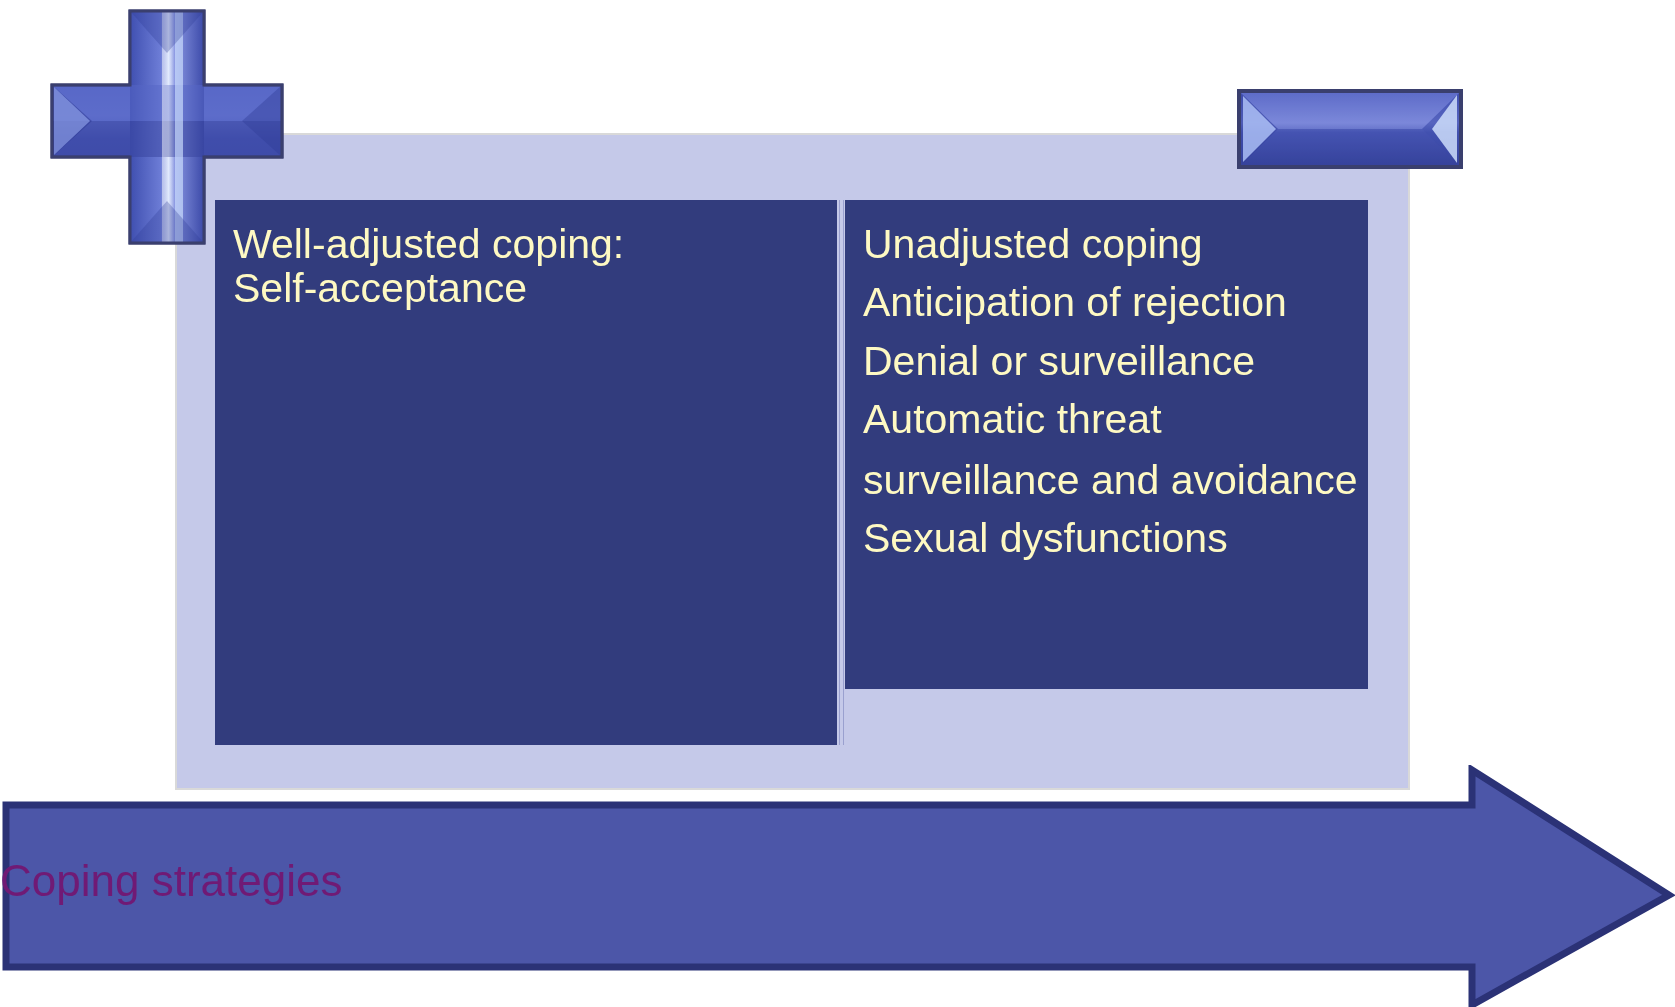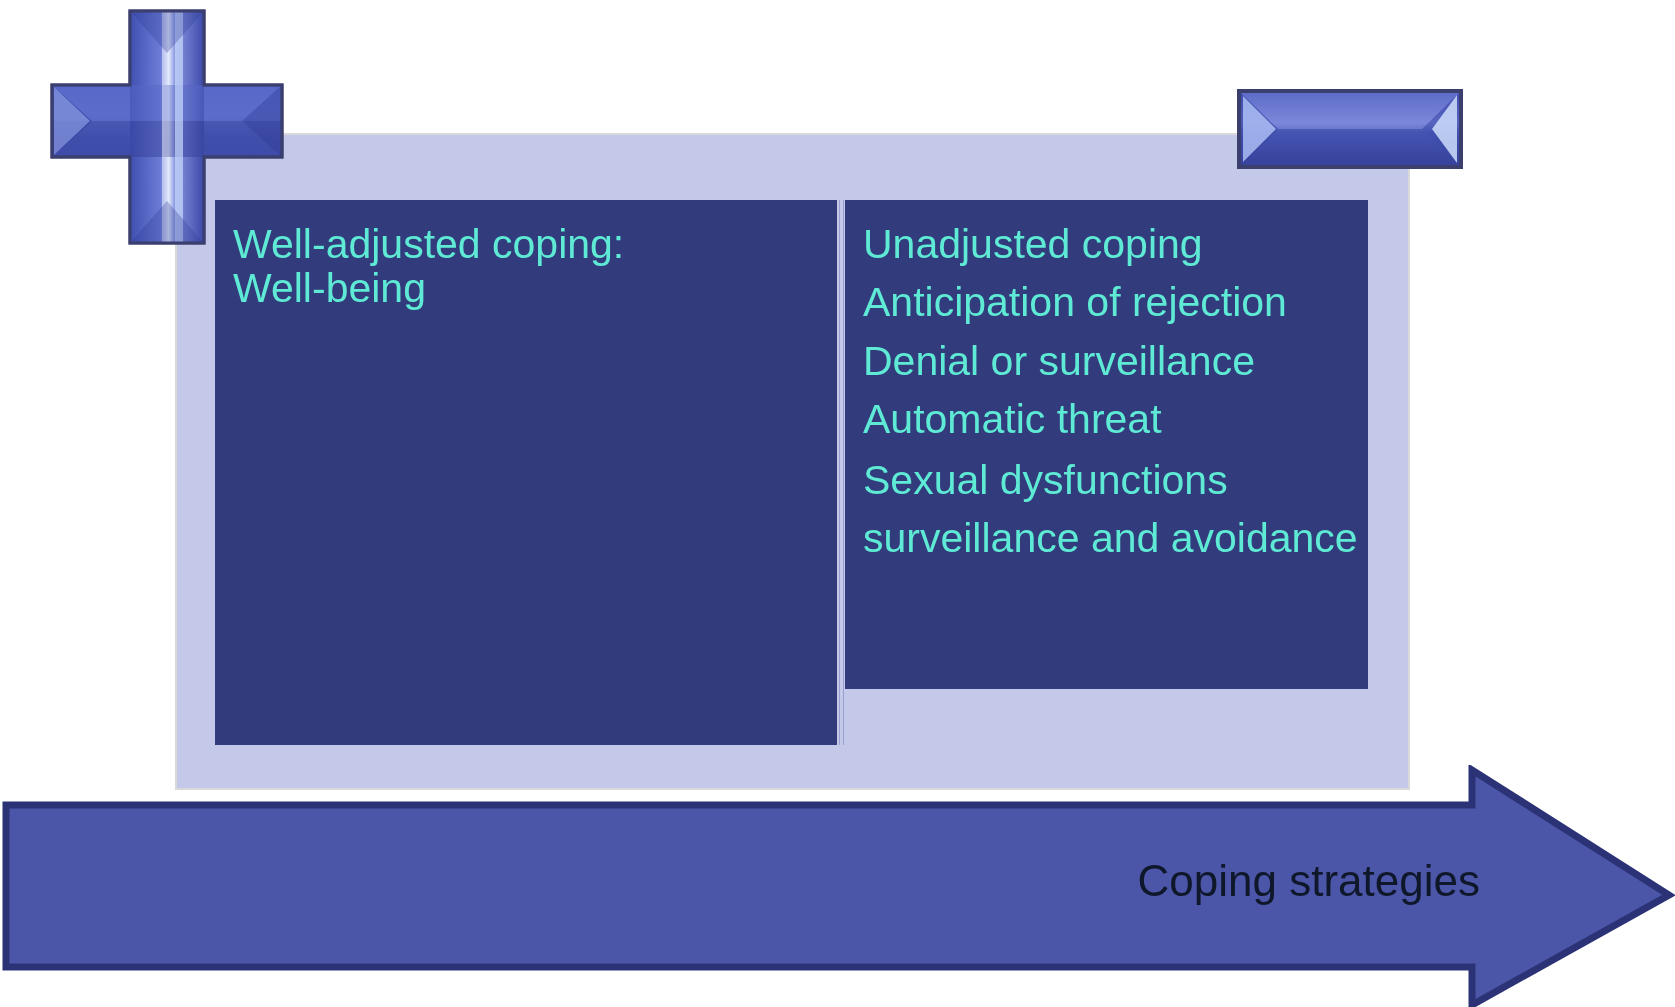--- a/index.html
+++ b/index.html
@@ -72,21 +72,21 @@
   }
   .divider::after {
     content: "";
     position: absolute;
     right: 1px; top: 0;
     width: 1px; height: 100%;
     background: #9aa0cf;
   }
 
   .line {
-    color: #5eead4;
+    color: #fef9c3;
     font-size: 41px;
     line-height: 1.08;
     white-space: nowrap;
   }
   .panel-left .line { margin-bottom: 30px; }
   .panel-left .line.tight { margin-bottom: 0px; }
   .panel-right .line { margin-bottom: 14px; }
   .panel-right .line.tight { margin-bottom: 17px; }
 
   
@@ -112,48 +112,48 @@
     left: 0px;
     top: 765px;
     width: 1675px;
     height: 242px;
   }
   .arrow-label {
     position: absolute;
     left: 0;
     top: 856px;
     width: 1480px;
-    text-align: right;
-    color: #0f172a;
+    text-align: left;
+    color: #701a75;
     font-size: 44px;
     white-space: nowrap;
     pointer-events: none;
   }
 </style>
 </head>
 <body>
 
 <div id="stage">
 
   <div class="outer-frame"></div>
 
   <div class="panel panel-left">
     <div class="line tight">Well-adjusted coping:</div>
-    <div class="line">Well-being</div>
+    <div class="line">Self-acceptance</div>
   </div>
 
   <div class="divider"></div>
 
   <div class="panel panel-right">
     <div class="line">Unadjusted coping</div>
     <div class="line">Anticipation of rejection</div>
     <div class="line">Denial or surveillance</div>
     <div class="line tight">Automatic threat</div>
+    <div class="line">surveillance and avoidance</div>
     <div class="line">Sexual dysfunctions</div>
-    <div class="line">surveillance and avoidance</div>
   </div>
 
   <div class="plus-icon">
     <svg viewBox="0 0 245 245" width="245" height="245" xmlns="http://www.w3.org/2000/svg">
       <defs>
         <linearGradient id="pv" x1="0" y1="0" x2="1" y2="0">
           <stop offset="0%" stop-color="#3f4fb0"></stop>
           <stop offset="42%" stop-color="#6f7fd8"></stop>
           <stop offset="52%" stop-color="#dfeaff"></stop>
           <stop offset="60%" stop-color="#8d9ae4"></stop>

